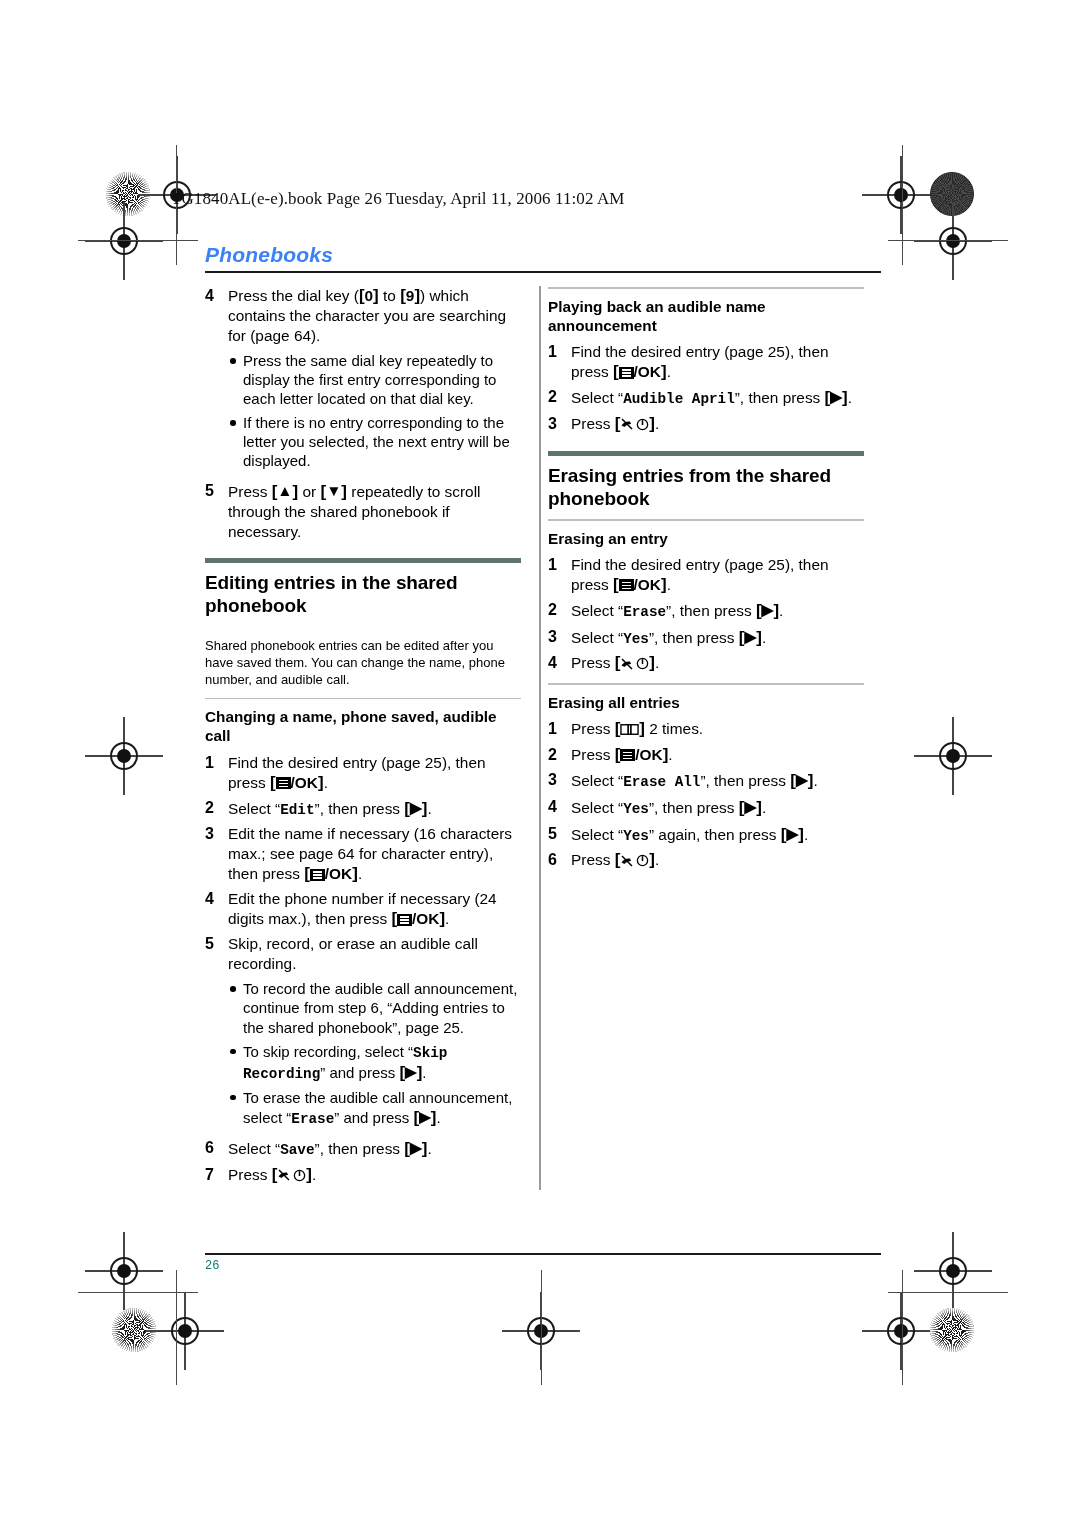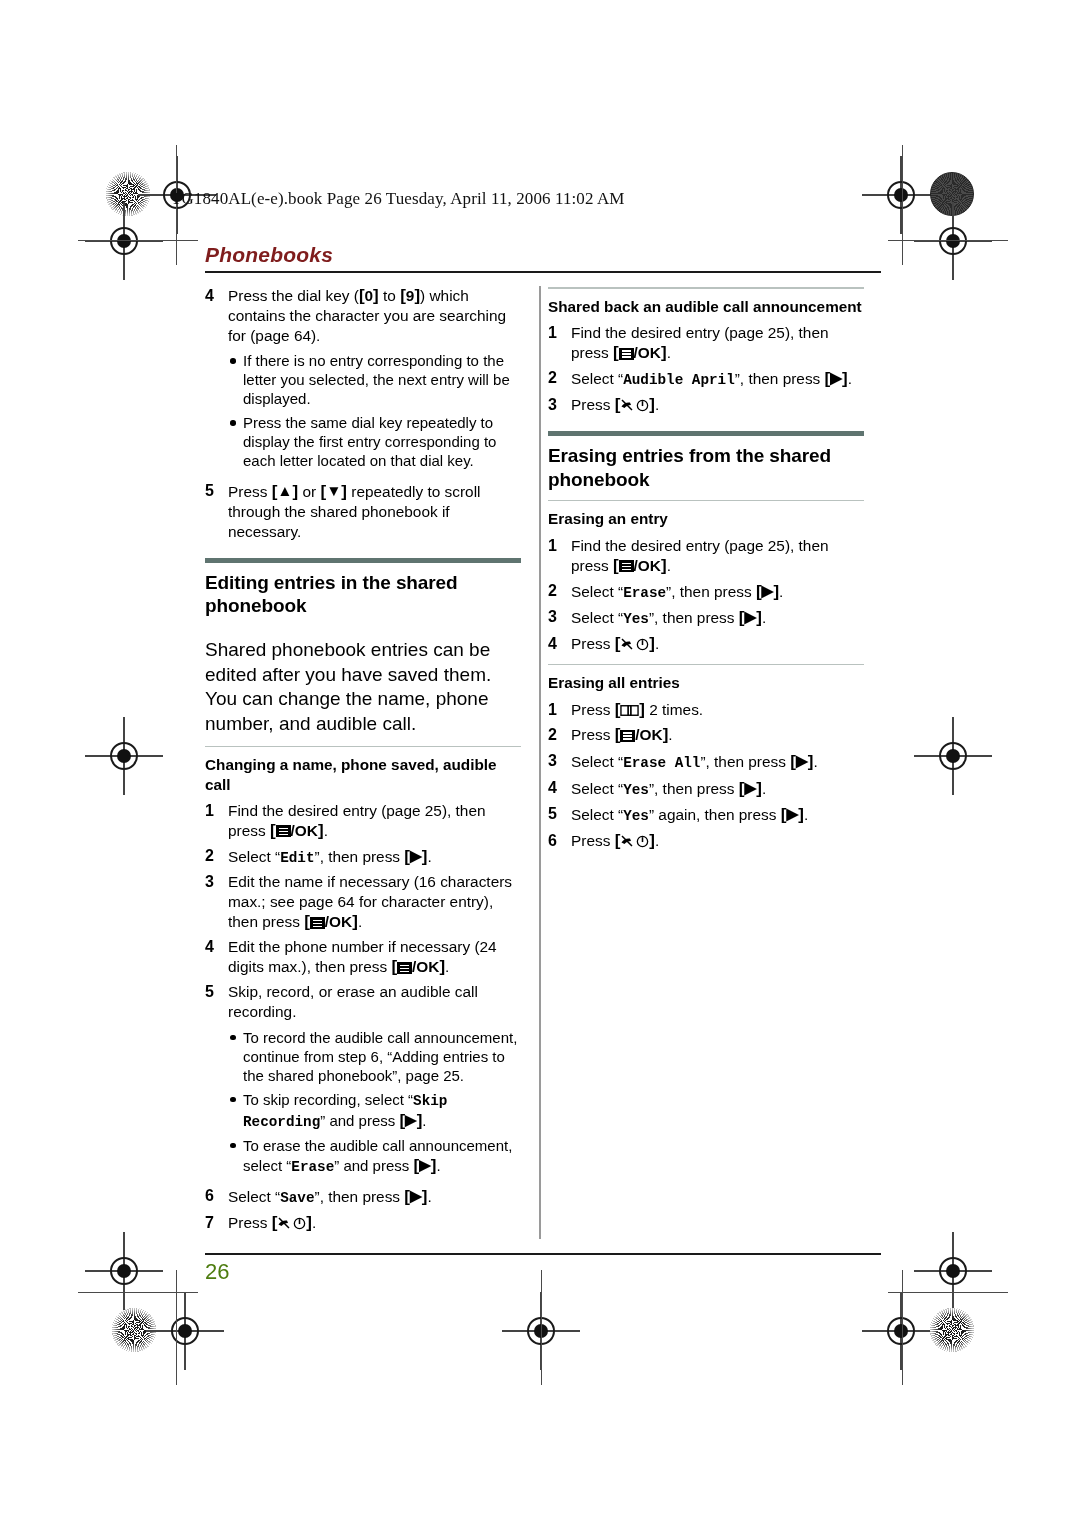--- a/index.html
+++ b/index.html
@@ -49,21 +49,21 @@
     font-size:17px; color:#111; white-space:nowrap;
     letter-spacing:.1px;
     text-align:right;
   }
 
   
   .content { position:absolute; left:205px; top:243px; width:676px; }
 
   .running-head {
     font-size:21px; font-weight:bold; font-style:italic;
-    letter-spacing:.2px; color:#7f1d1d; padding-bottom:4px;
+    letter-spacing:.2px; color:#3b82f6; padding-bottom:4px;
   }
   .head-rule { height:2.2px; background:#1a1a1a; width:676px; margin-bottom:13px; }
 
   .columns { display:flex; width:676px; position:relative; }
   .col { width:316px; }
   .col-left { padding-right:11px; }
   .col-right { padding-left:16px; }
   .col-divider {
     position:absolute; left:334px; top:0; bottom:0; width:1.5px;
     background:#9a9a9a;
@@ -91,21 +91,21 @@
   .step-body .bullets { margin-top:5px; }
 
   .sect-rule-thick {
     height:5px; background:#5f7470; width:100%;
     margin:16px 0 8px 0;
   }
   .sect-title {
     font-size:19px; font-weight:bold; line-height:1.22;
     margin-bottom:6px; letter-spacing:-.1px;
   }
-  .sect-intro { font-size:19px; line-height:1.30; margin-bottom:9px;margin-top:21px; }
+  .sect-intro { font-size:13px; line-height:1.30; margin-bottom:9px;margin-top:21px; }
 
   .sub-rule {
     height:1.6px; background:#b9c2bf; width:100%;
     margin:9px 0 8px 0;
   }
   .sub-title {
     font-size:15.3px; font-weight:bold; line-height:1.26;
     margin-bottom:7px;
   }
 
@@ -140,21 +140,21 @@
 
   .tri { display:inline-block; vertical-align:1px; }
 
   
   .foot-rule {
     position:absolute; left:205px; top:1253px; width:676px;
     height:2.2px; background:#1a1a1a;
   }
   .page-num {
     position:absolute; left:205px; top:1259px;
-    font-size:22px; font-weight:normal; color:#4d7c0f;
+    font-size:12px; font-weight:normal; color:#0f766e;font-family:Liberation Mono, monospace;
   }
 </style>
 </head>
 <body>
 
 <div class="page">
 
   <div class="rosette light" style="left:106px; top:172px;"></div>
   <div class="regmark" style="left:154px; top:172px;">
     <div class="hbar"></div>
@@ -249,22 +249,22 @@
       <div class="col-divider"></div>
 
       <div class="col col-left">
 
         <ul class="steps">
           <li class="step">
             <div class="step-num">4</div>
             <div class="step-body">
               <span>Press the dial key (</span><span class="key"><span class="br">[</span><span>0</span><span class="br">]</span></span><span> to </span><span class="key"><span class="br">[</span><span>9</span><span class="br">]</span></span><span>) which contains the character you are searching for (page 64).</span>
               <ul class="bullets">
+                <li class="bullet">Press the same dial key repeatedly to display the first entry corresponding to each letter located on that dial key.</li>
                 <li class="bullet">If there is no entry corresponding to the letter you selected, the next entry will be displayed.</li>
-                <li class="bullet">Press the same dial key repeatedly to display the first entry corresponding to each letter located on that dial key.</li>
               </ul>
             </div>
           </li>
           <li class="step">
             <div class="step-num">5</div>
             <div class="step-body">
               <span>Press </span><span class="key"><span class="br">[</span><span class="tri">▲</span><span class="br">]</span></span><span> or </span><span class="key"><span class="br">[</span><span class="tri">▼</span><span class="br">]</span></span><span> repeatedly to scroll through the shared phonebook if necessary.</span>
             </div>
           </li>
         </ul>
@@ -335,21 +335,21 @@
                     <rect x="10.6" y="4" width="2.8" height="9" fill="#000"></rect>
                   </svg><span class="br">]</span></span><span>.</span>
             </div>
           </li>
         </ul>
       </div>
 
       <div class="col col-right">
 
         <div class="sub-rule" style="margin-top:1px;"></div>
-        <div class="sub-title">Shared back an audible call announcement</div>
+        <div class="sub-title">Playing back an audible name announcement</div>
 
         <ul class="steps">
           <li class="step">
             <div class="step-num">1</div>
             <div class="step-body">
               <span>Find the desired entry (page 25), then press </span><span class="key"><span class="br">[</span><span class="gl gl-menu"><i></i><i></i><i></i></span><span>/OK</span><span class="br">]</span></span><span>.</span>
             </div>
           </li>
           <li class="step">
             <div class="step-num">2</div>

